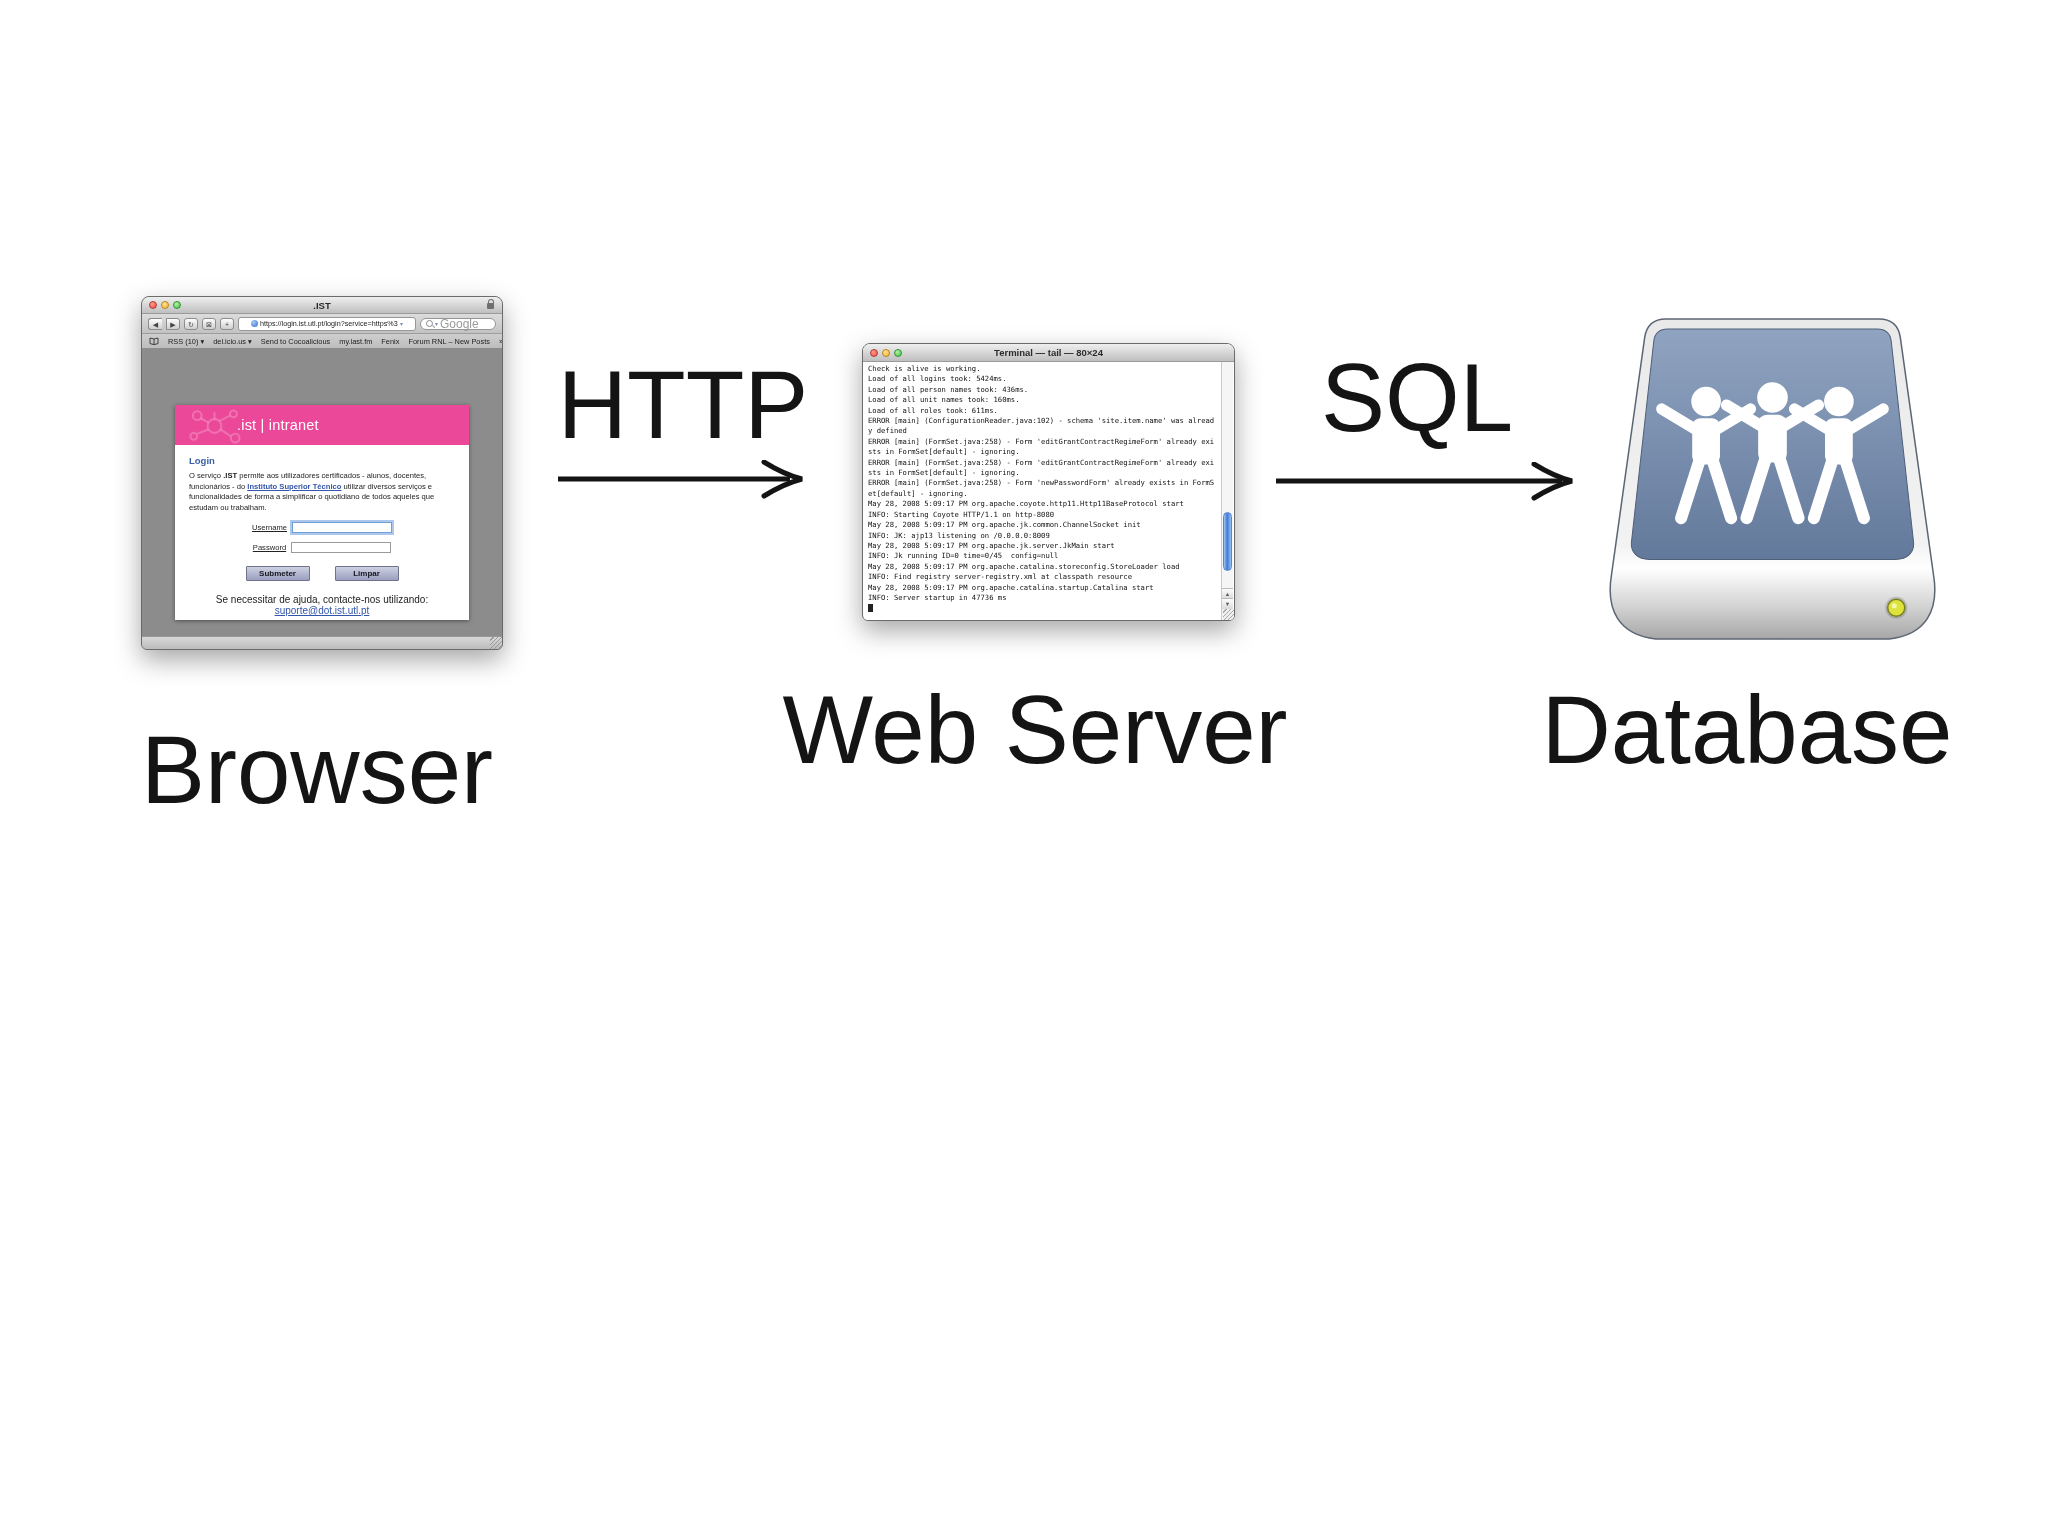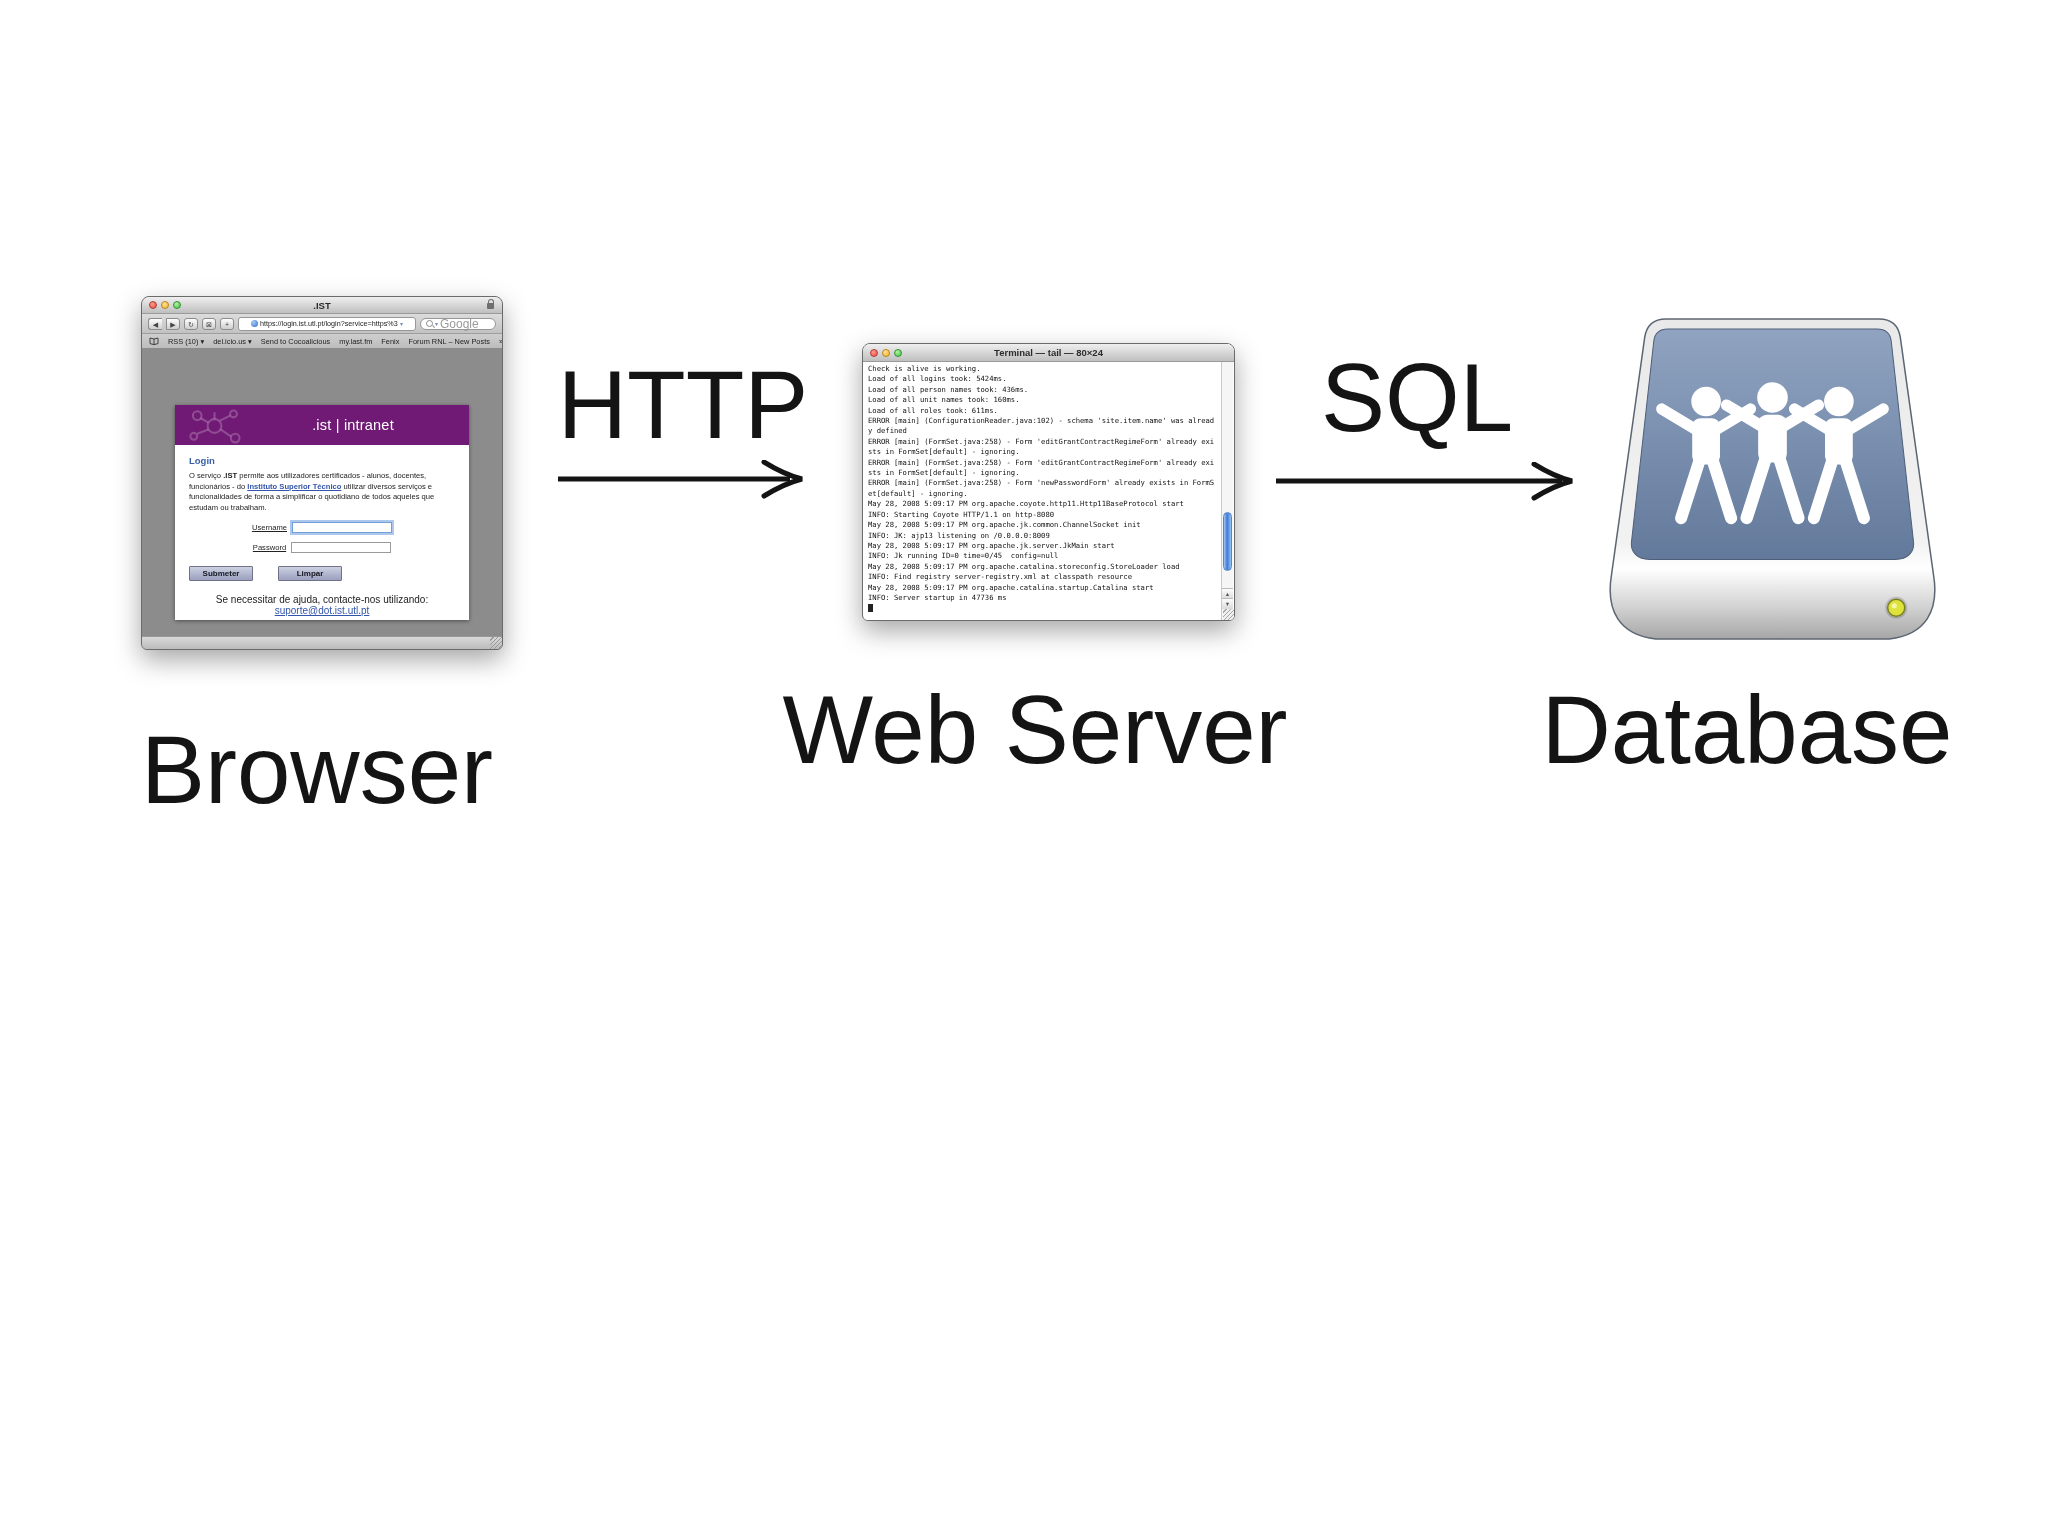--- a/index.html
+++ b/index.html
@@ -50,33 +50,33 @@
   .mag::after{content:"";position:absolute;width:3px;height:1.3px;background:#8b8b8b;
               transform:rotate(45deg);right:-2.6px;bottom:-1px;}
   .searchtext{font-size:12px;color:#9a9a9a;}
   .bookmarksbar{height:14px;background:linear-gradient(#cecece,#bdbdbd);border-bottom:1px solid #8f8f8f;
                 display:flex;align-items:center;gap:9px;padding:0 7px;font-size:7.4px;color:#1c1c1c;}
   .bookicon{flex:0 0 auto;display:block;}
   .bm{white-space:nowrap;}
   .bcontent{position:absolute;left:0;right:0;top:51px;bottom:12px;background:#8c8c8c;}
   .card{position:absolute;left:33px;top:57px;width:294px;height:215px;background:#fff;
         box-shadow:0 1px 4px rgba(0,0,0,.45);}
-  .cardhead{position:relative;height:40px;background:#701a75;display:flex;align-items:center;overflow:hidden;justify-content:center;}
+  .cardhead{position:relative;height:40px;background:#ec4899;display:flex;align-items:center;overflow:hidden;}
   .netpattern{position:absolute;left:6px;top:2px;width:86px;height:38px;}
   .brand{position:relative;color:#fff;font-size:14.5px;margin-left:62px;letter-spacing:.2px;}
   .cardbody{padding:8px 14px 0;}
   .login-h{color:#3a5fa5;font-weight:bold;font-size:9.5px;margin:2px 0 5px;}
   .intro{font-size:7.6px;line-height:10.5px;color:#222;margin:0;}
   .intro .blue-link{color:#3355aa;text-decoration:underline;font-weight:bold;}
   .frow{display:flex;justify-content:center;align-items:center;gap:5px;margin-top:9px;
         font-size:7.6px;color:#222;text-decoration:underline;}
   .frow input{width:100px;height:11px;border:1px solid #9a9a9a;background:#fff;font-size:8px;
               padding:0 2px;box-sizing:border-box;border-radius:0;}
   .frow input.focused{border:1px solid #6f9fd8;box-shadow:0 0 0 2px rgba(105,155,220,.55);}
-  .btnrow{display:flex;justify-content:flex-start;gap:25px;margin-top:13px;}
+  .btnrow{display:flex;justify-content:center;gap:25px;margin-top:13px;}
   .btnrow button{width:64px;height:15px;font-size:8px;font-weight:bold;color:#15151f;
                  background:linear-gradient(#cdd1e2,#9aa0bf);border:1px solid #6f7289;
                  border-radius:1px;font-family:"Liberation Sans",sans-serif;}
   .help{font-size:10px;color:#222;text-align:center;margin-top:13px;}
   .help .blue-link{color:#3355aa;text-decoration:underline;}
   .statusbar{position:absolute;left:0;right:0;bottom:0;height:12px;
              background:linear-gradient(#d8d8d8,#bcbcbc);border-top:1px solid #969696;}
   .grip{position:absolute;right:0;bottom:0;width:12px;height:12px;
         background:repeating-linear-gradient(135deg,transparent 0 2px,#999 2px 3px);}
 

